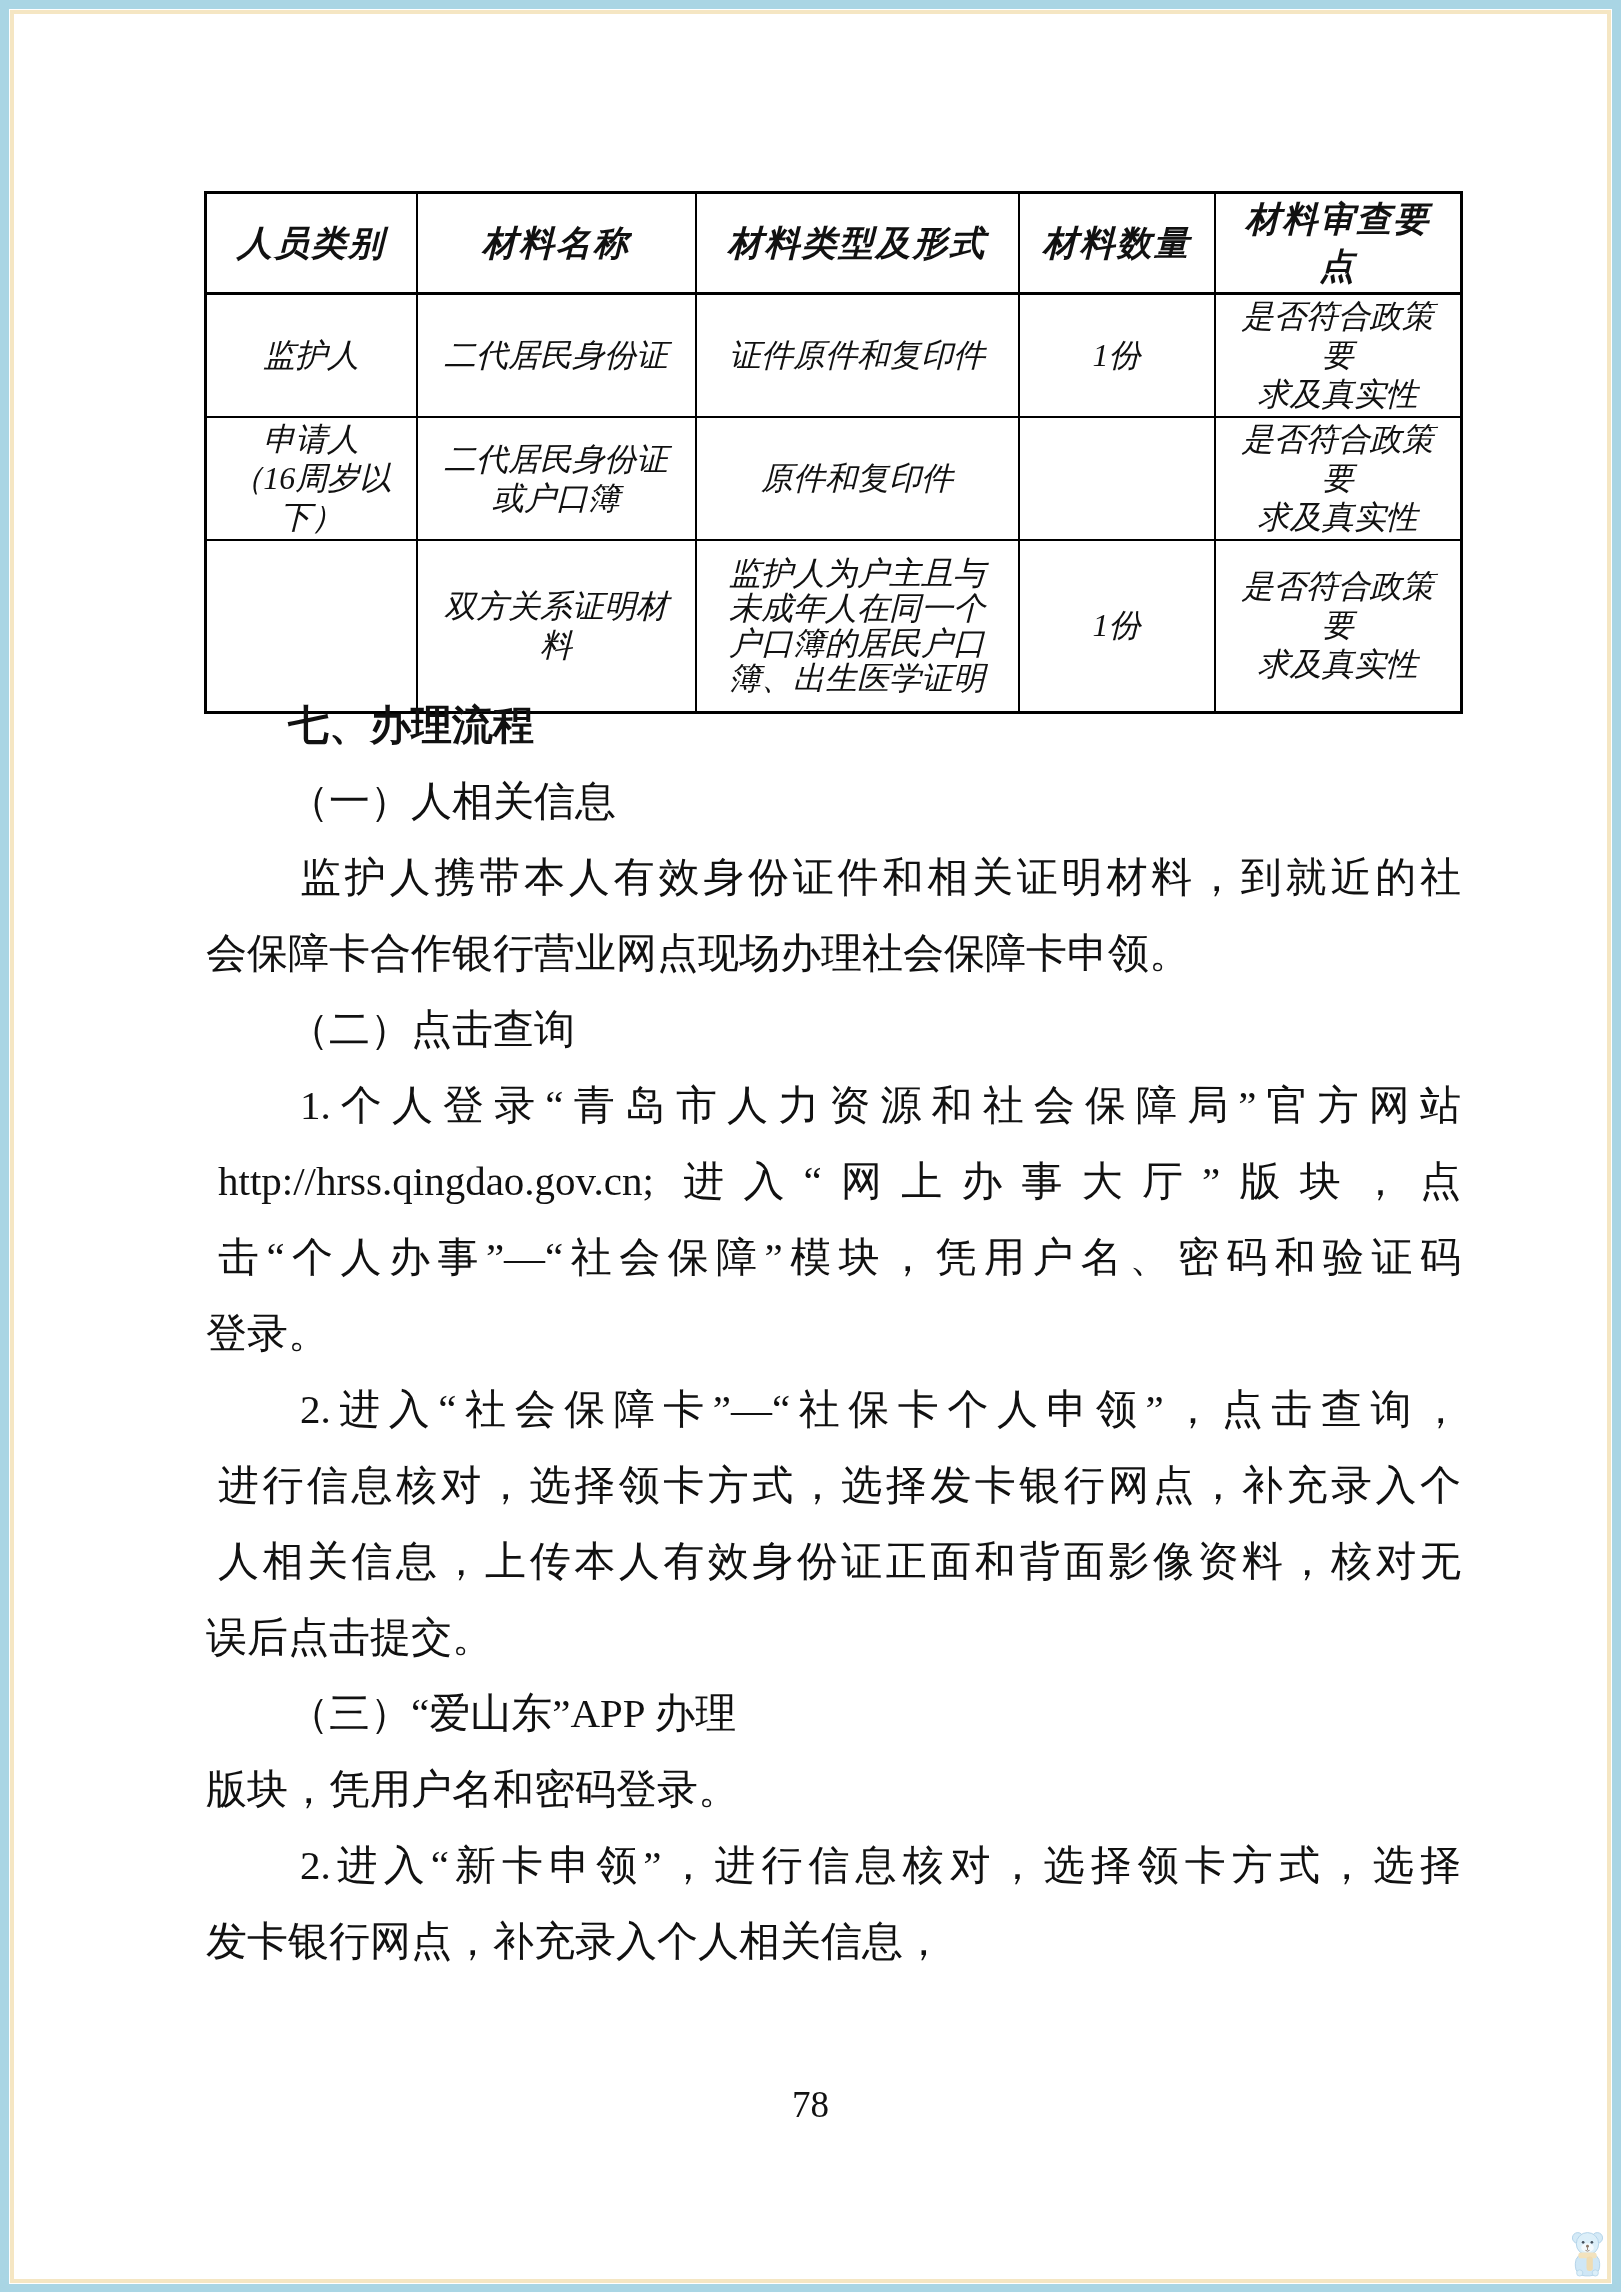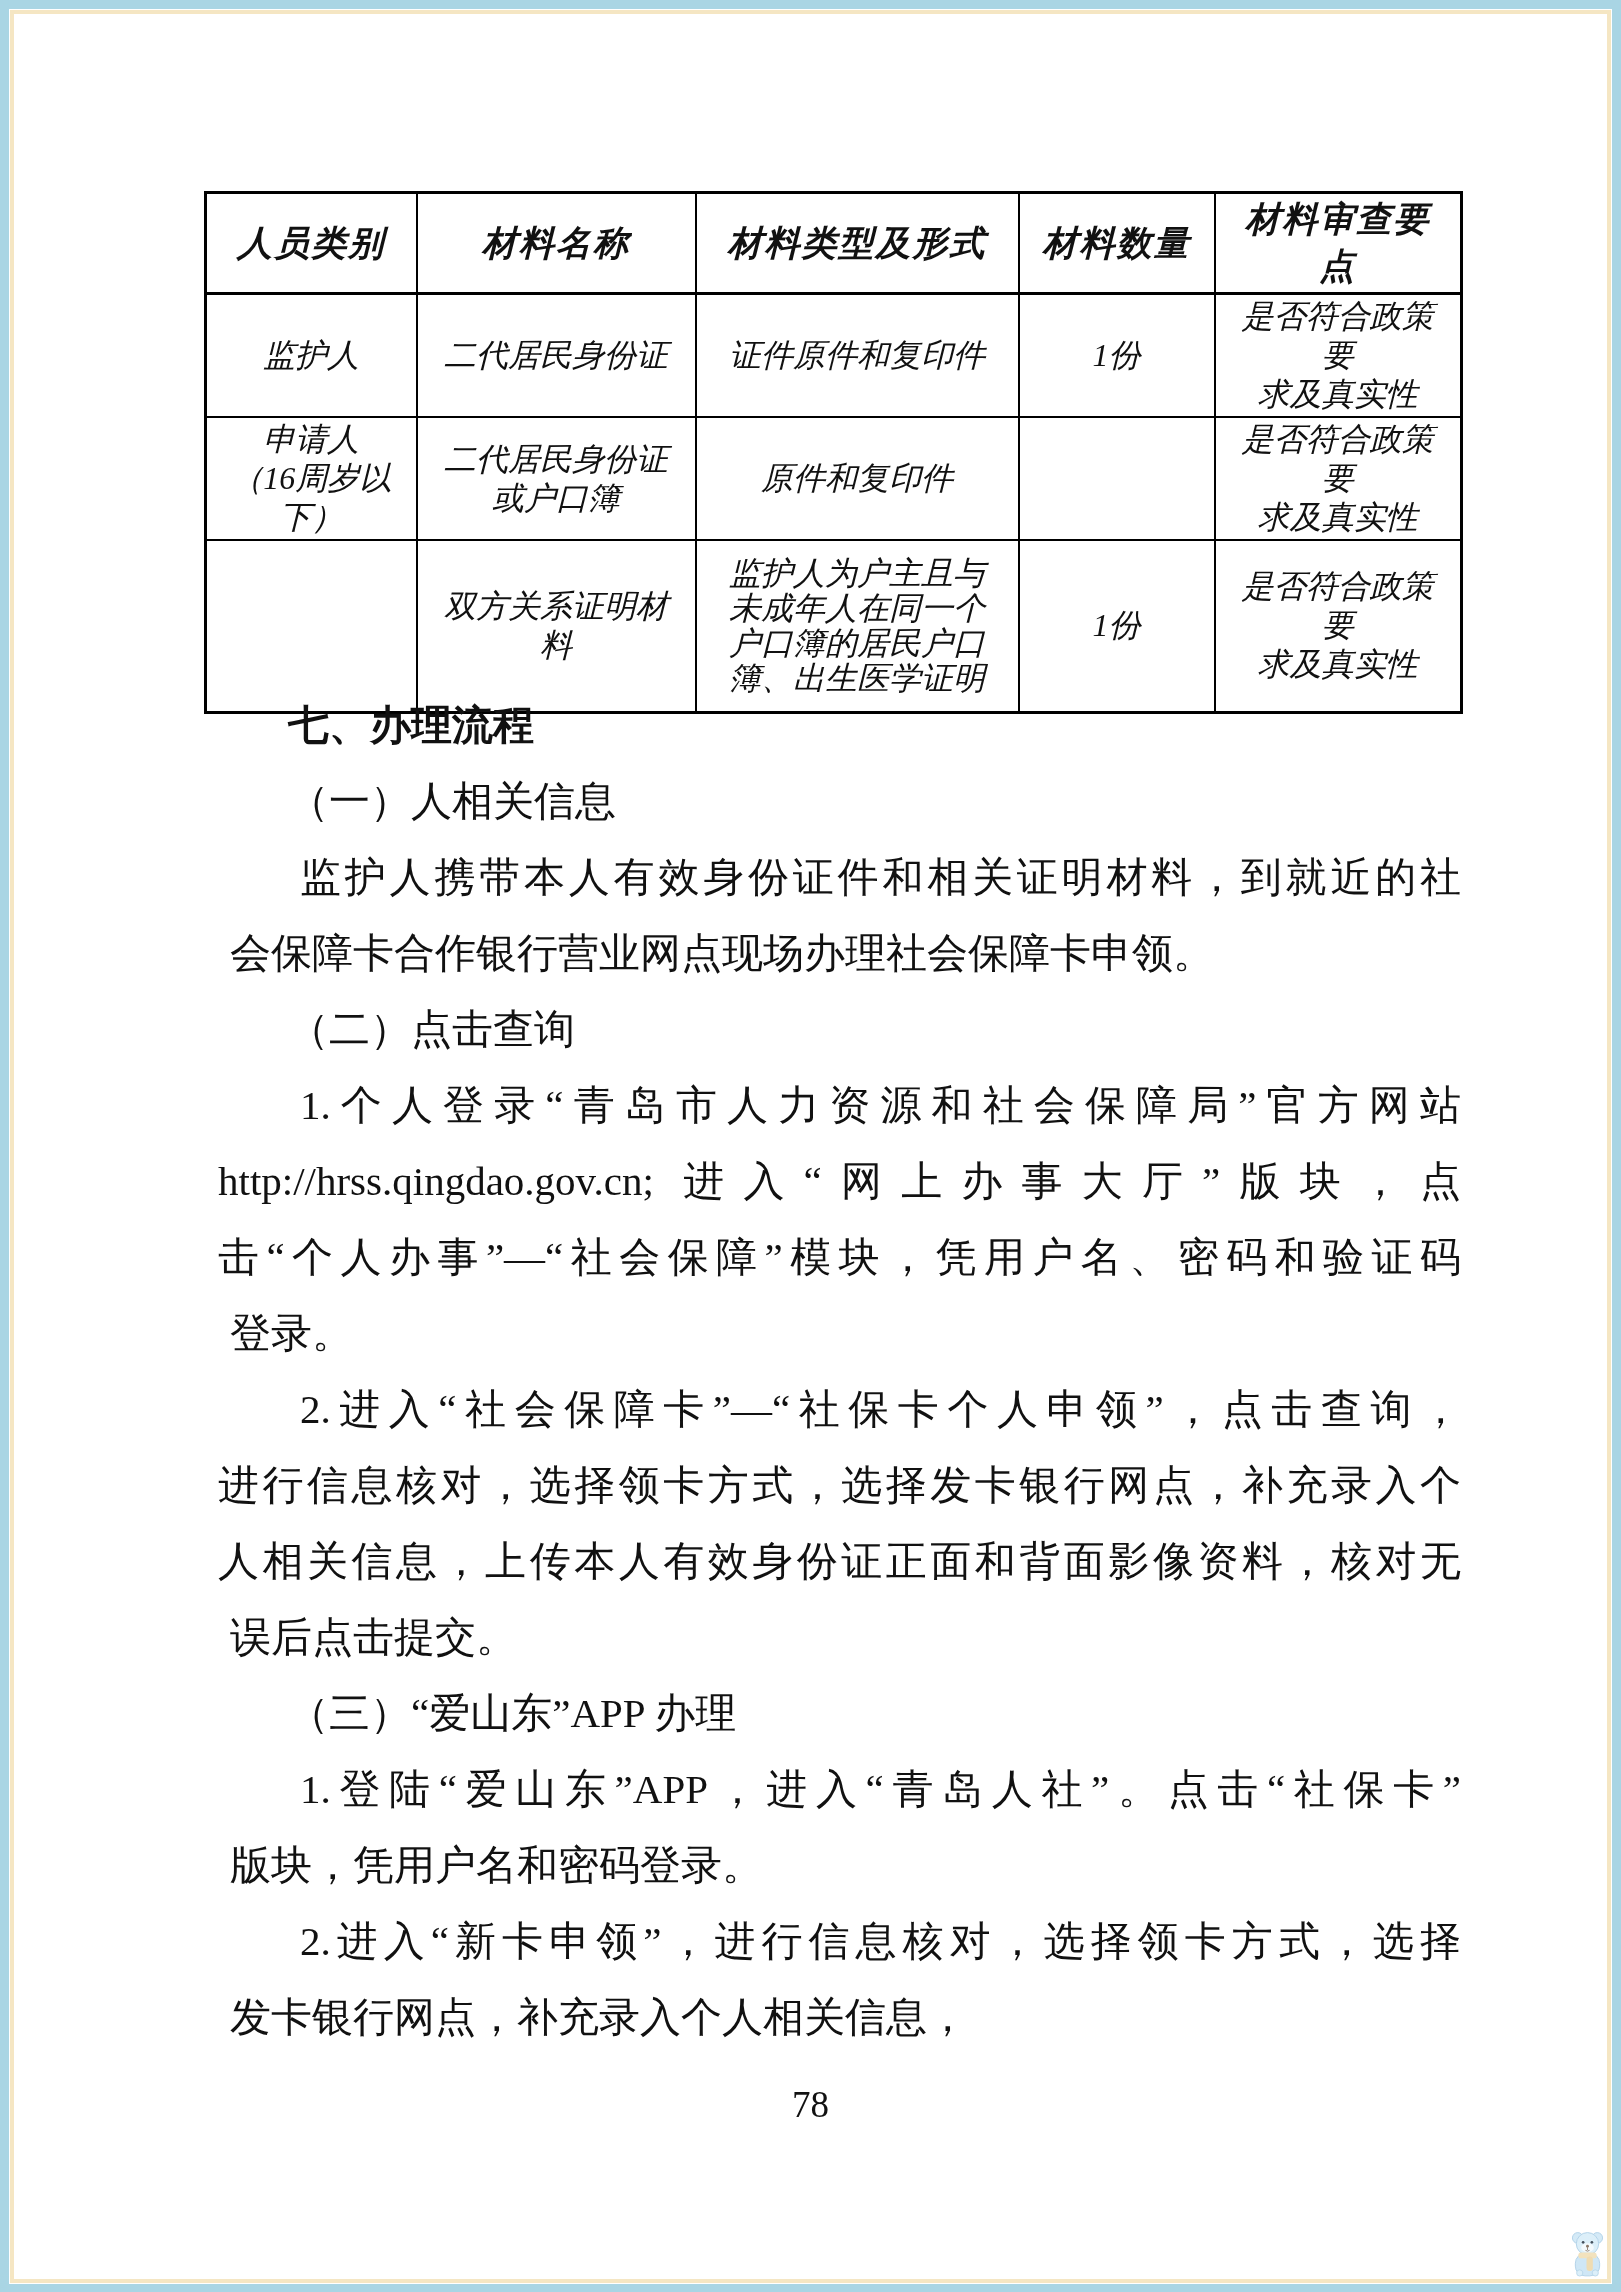--- a/index.html
+++ b/index.html
@@ -92,21 +92,21 @@
     white-space: normal;
   }
   .line.body-indent-fill,
   .line.body-fill {
     white-space: normal;
     text-align: justify;
     text-align-last: justify;
     margin-left: 12px;
   }
   .line.body-indent-fill { text-indent: 82px; }
-  .line.body { white-space: normal; margin-left: 24px; }
+  .line.body { white-space: normal; }
 
   .page-number {
     position: absolute;
     left: 0; right: 0;
     top: 2067px;
     text-align: center;
     font-size: 37px;
     line-height: 76px;
   }
 
@@ -184,21 +184,20 @@
       <div class="line sub-heading">（二）点击查询</div>
       <div class="line body-indent-fill">1.个人登录“青岛市人力资源和社会保障局”官方网站</div>
       <div class="line body-fill">http://hrss.qingdao.gov.cn; 进入“网上办事大厅”版块，点</div>
       <div class="line body-fill">击“个人办事”—“社会保障”模块，凭用户名、密码和验证码</div>
       <div class="line body">登录。</div>
       <div class="line body-indent-fill">2.进入“社会保障卡”—“社保卡个人申领”，点击查询，</div>
       <div class="line body-fill">进行信息核对，选择领卡方式，选择发卡银行网点，补充录入个</div>
       <div class="line body-fill">人相关信息，上传本人有效身份证正面和背面影像资料，核对无</div>
       <div class="line body">误后点击提交。</div>
       <div class="line sub-heading">（三）“爱山东”APP 办理</div>
-      <div class="line body-indent-fill">1.登陆“爱山东”APP，进入“青岛人社”。点击“社保卡”</div>
       <div class="line body">版块，凭用户名和密码登录。</div>
       <div class="line body-indent-fill">2.进入“新卡申领”，进行信息核对，选择领卡方式，选择</div>
       <div class="line body">发卡银行网点，补充录入个人相关信息，</div>
     </div>
 
   <div class="page-number">78</div>
 
   <svg class="teddy-bear" viewBox="0 0 36 50" xmlns="http://www.w3.org/2000/svg" aria-hidden="true">
 
     <circle cx="8" cy="9" r="5.5" fill="#d4eaf7" stroke="#b3d3e8" stroke-width="1"></circle>

